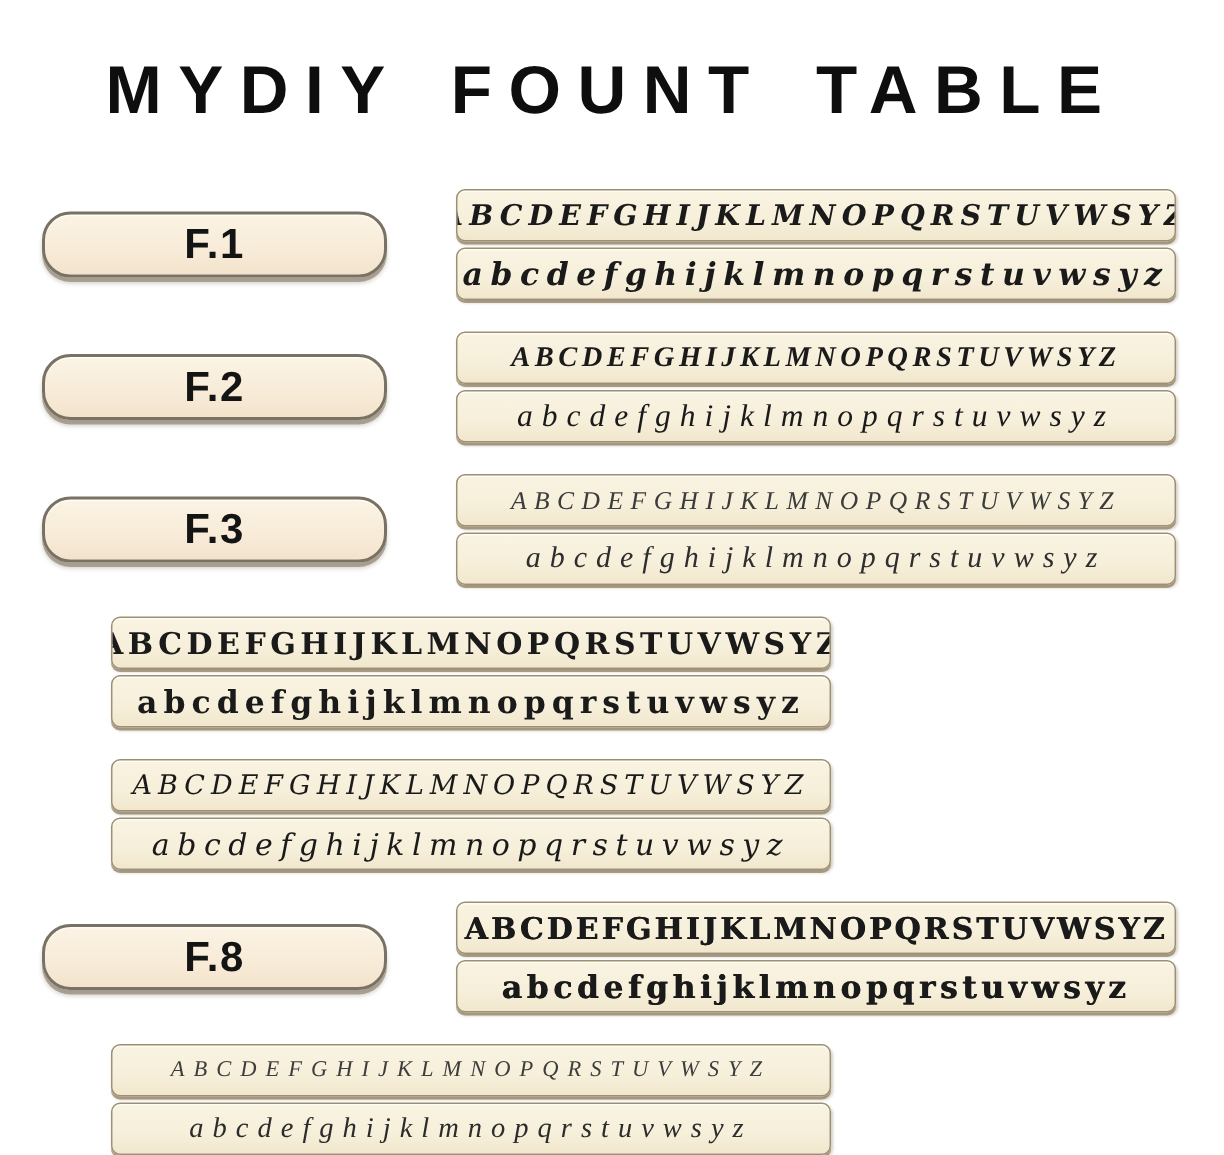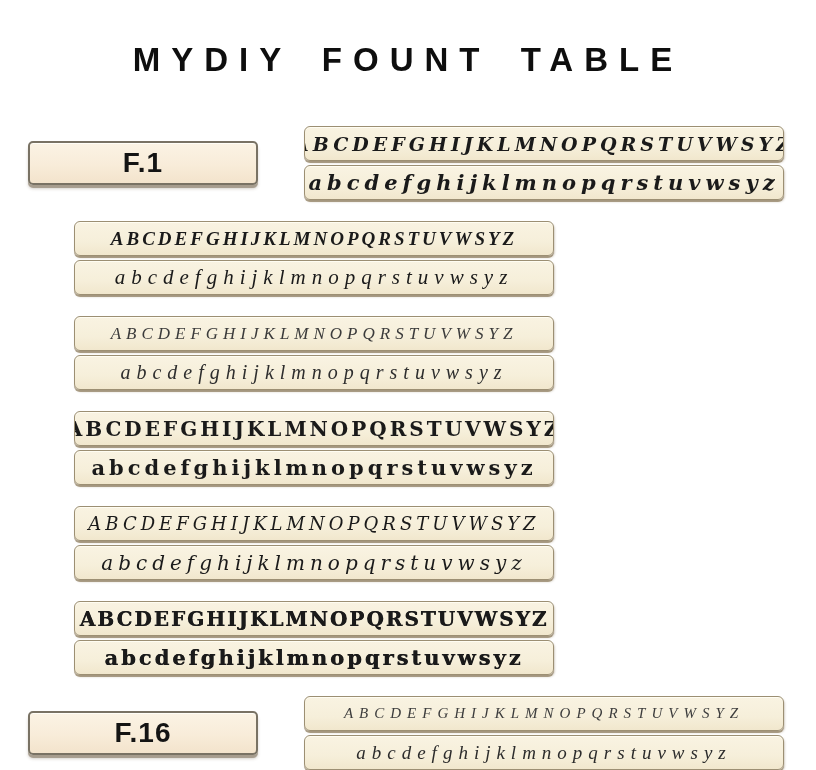--- a/index.html
+++ b/index.html
@@ -3,33 +3,33 @@
 <meta charset="utf-8">
 <style>
   html,body{margin:0;padding:0;}
   body{
     width:816px;height:770px;background:#ffffff;overflow:hidden;
     font-family:"Liberation Sans", sans-serif;
   }
   
   .page-title{
     margin:34px 0 0 0;text-align:center;
-    font-weight:800;font-size:33px;line-height:52px;
+    font-weight:800;font-size:45px;line-height:52px;
     letter-spacing:11px;word-spacing:10px;color:#0e0e0e;
     white-space:nowrap;
   }
   
   .fount-table{margin-top:40px;}
   .row{display:flex;align-items:center;margin:0 0 21px 28px;}
   
   .label-block{
     width:226px;height:40px;flex:none;
     display:flex;align-items:center;justify-content:center;
     background:linear-gradient(180deg,#fbf3e4 0%,#f8ecd9 55%,#f3e3cc 100%);
-    border:2px solid #797264;border-radius:5px;
+    border:2px solid #797264;border-radius:19px;
     box-shadow:0 3px 0 rgba(108,92,64,0.45), 0 4px 3px rgba(90,75,50,0.25),
                inset 0 1px 0 #fffdf6;
     font-size:28px;font-weight:600;color:#141414;letter-spacing:1px;
   }
   
   .strips{margin-left:46px;width:480px;display:flex;flex-direction:column;gap:4px;}
   .strip{
     height:33px;border-radius:6px;
     background:linear-gradient(180deg,#f9f3e2 0%,#f6efda 60%,#f1e7cd 100%);
     border:1px solid #9c8f73;
@@ -76,31 +76,37 @@
       <div class="strip upper">
           <span>ABCDEFGHIJKLMNOPQRSTUVWSYZ</span>
         </div>
       <div class="strip lower">
           <span>abcdefghijklmnopqrstuvwsyz</span>
         </div>
     </div>
   </div>
 
   <div class="row r2">
+    <div class="label-block">
+      <span>F.2</span>
+    </div>
     <div class="strips r2">
       <div class="strip upper">
           <span>ABCDEFGHIJKLMNOPQRSTUVWSYZ</span>
         </div>
       <div class="strip lower">
           <span>abcdefghijklmnopqrstuvwsyz</span>
         </div>
     </div>
   </div>
 
   <div class="row r3">
+    <div class="label-block">
+      <span>F.3</span>
+    </div>
     <div class="strips r3">
       <div class="strip upper">
           <span>ABCDEFGHIJKLMNOPQRSTUVWSYZ</span>
         </div>
       <div class="strip lower">
           <span>abcdefghijklmnopqrstuvwsyz</span>
         </div>
     </div>
   </div>
 
@@ -120,34 +126,34 @@
       <div class="strip upper">
           <span>ABCDEFGHIJKLMNOPQRSTUVWSYZ</span>
         </div>
       <div class="strip lower">
           <span>abcdefghijklmnopqrstuvwsyz</span>
         </div>
     </div>
   </div>
 
   <div class="row r6">
+    <div class="label-block">
+      <span>F.8</span>
+    </div>
     <div class="strips r6">
       <div class="strip upper">
           <span>ABCDEFGHIJKLMNOPQRSTUVWSYZ</span>
         </div>
       <div class="strip lower">
           <span>abcdefghijklmnopqrstuvwsyz</span>
         </div>
     </div>
   </div>
 
   <div class="row r7">
-    <div class="label-block">
-      <span>F.16</span>
-    </div>
     <div class="strips r7">
       <div class="strip upper">
           <span>ABCDEFGHIJKLMNOPQRSTUVWSYZ</span>
         </div>
       <div class="strip lower">
           <span>abcdefghijklmnopqrstuvwsyz</span>
         </div>
     </div>
   </div>
 

